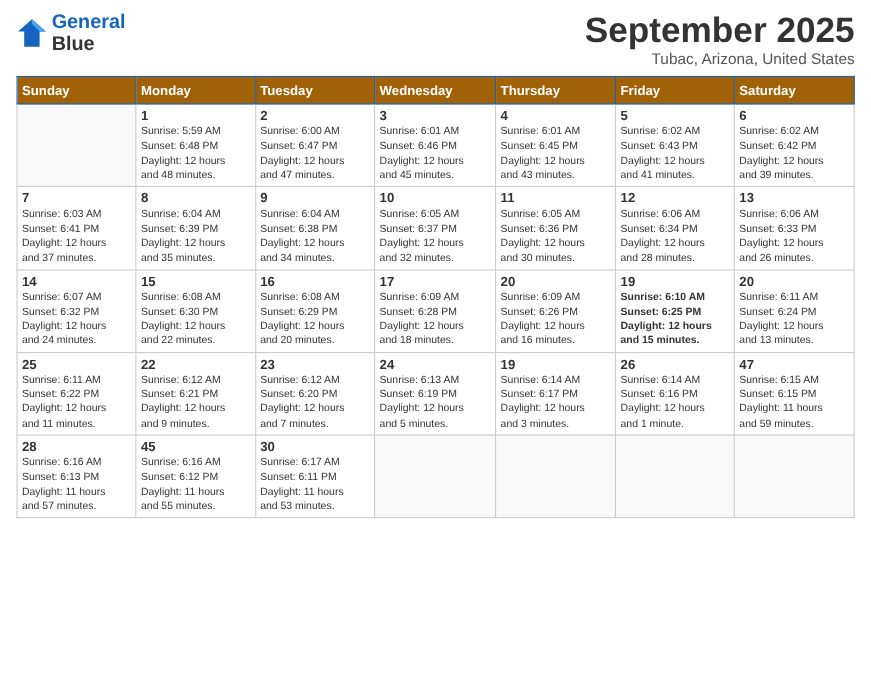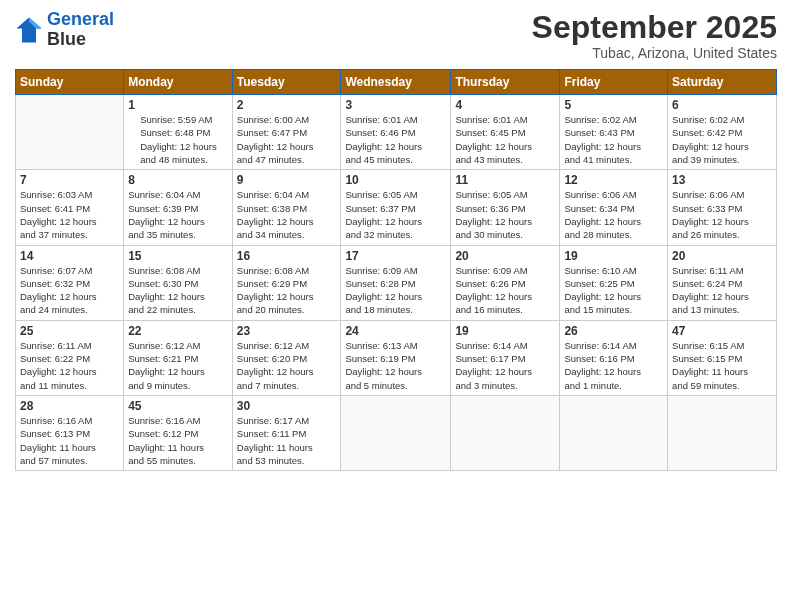--- a/index.html
+++ b/index.html
@@ -123,21 +123,21 @@
           <th>Thursday</th>
           <th>Friday</th>
           <th>Saturday</th>
         </tr>
     </thead>
     <tbody id="calendar-body">
     <tr>
           <td class="empty"></td>
           <td>
             <span class="day-num">1</span>
-            <div class="day-info" style="white-space: pre-line; margin-left: 12px;">Sunrise: 5:59 AM
+            <div class="day-info" style="white-space: pre-line;">Sunrise: 5:59 AM
 Sunset: 6:48 PM
 Daylight: 12 hours
 and 48 minutes.</div>
           </td>
           <td>
             <span class="day-num">2</span>
             <div class="day-info" style="white-space: pre-line;">Sunrise: 6:00 AM
 Sunset: 6:47 PM
 Daylight: 12 hours
 and 47 minutes.</div>
@@ -253,21 +253,21 @@
           </td>
           <td>
             <span class="day-num">20</span>
             <div class="day-info" style="white-space: pre-line;">Sunrise: 6:09 AM
 Sunset: 6:26 PM
 Daylight: 12 hours
 and 16 minutes.</div>
           </td>
           <td>
             <span class="day-num">19</span>
-            <div class="day-info" style="white-space: pre-line;">Sunrise: 6:10 AM
+            <div class="day-info" style="white-space: pre-line; font-weight: bold;">Sunrise: 6:10 AM
 Sunset: 6:25 PM
 Daylight: 12 hours
 and 15 minutes.</div>
           </td>
           <td>
             <span class="day-num">20</span>
             <div class="day-info" style="white-space: pre-line;">Sunrise: 6:11 AM
 Sunset: 6:24 PM
 Daylight: 12 hours
 and 13 minutes.</div>

